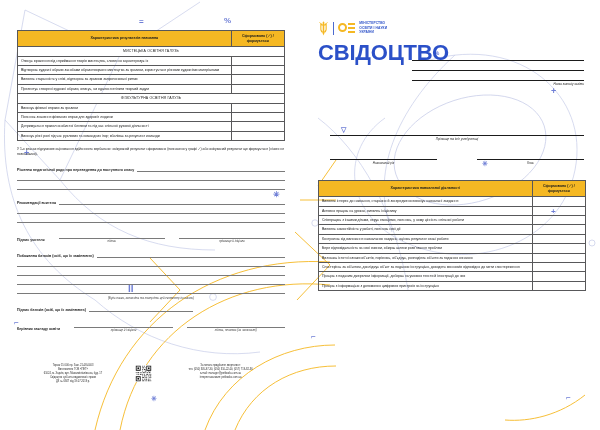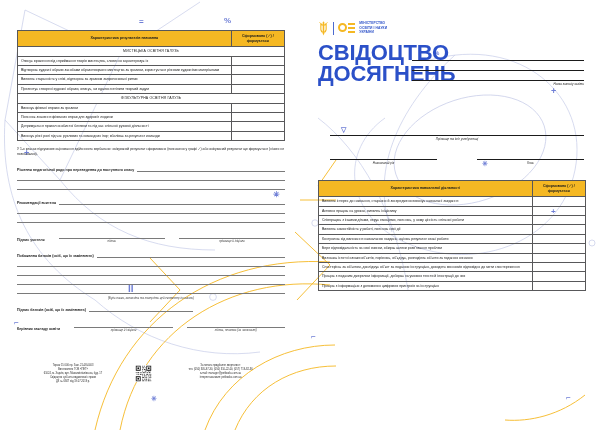--- a/index.html
+++ b/index.html
@@ -391,21 +391,20 @@
       </span>
       <span class="mon-text">
         <span>МІНІСТЕРСТВО</span><br>
         <span>ОСВІТИ І НАУКИ</span><br>
         <span>УКРАЇНИ</span>
       </span>
     </div>
 
     <div class="title-main">
       <div>СВІДОЦТВО</div>
-      <div>ДОСЯГНЕНЬ</div>
     </div>
   </div>
 
   <div id="school-field">
     <div class="ln"></div>
     <div class="ln"></div>
     <div class="ln"></div>
     <div class="cap">Назва закладу освіти</div>
   </div>
 

